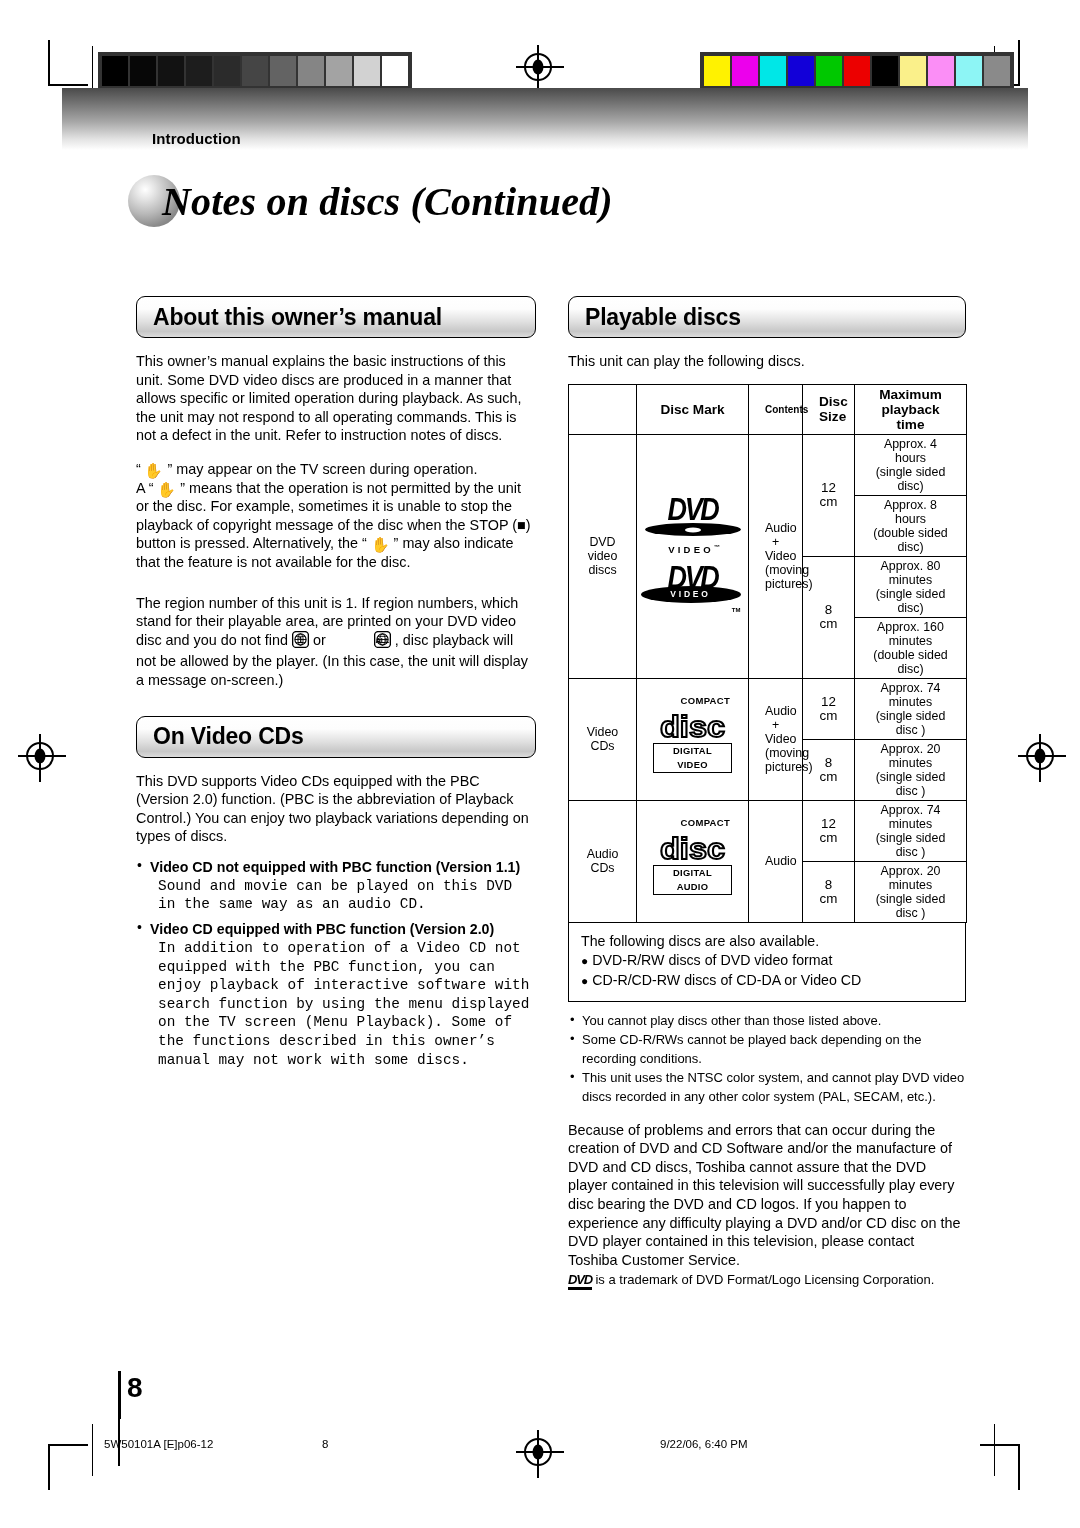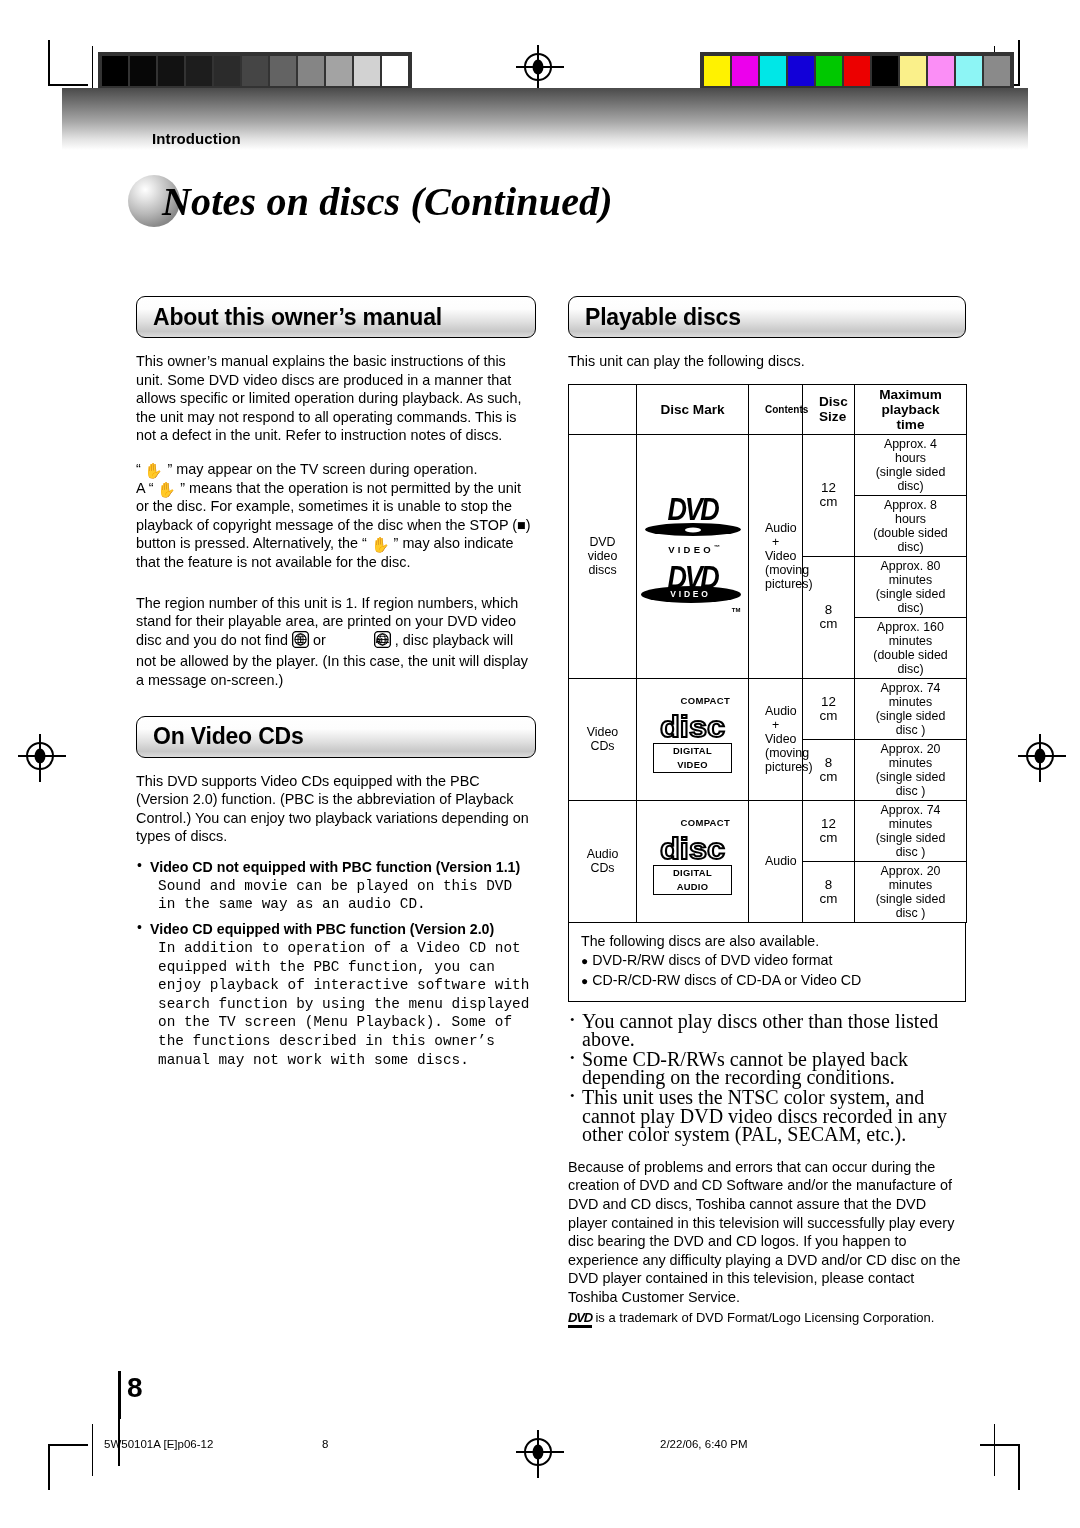--- a/index.html
+++ b/index.html
@@ -110,21 +110,21 @@
   .blist > li::before {
     content: "\2022"; position: absolute; left: 1px; top: -1px; font-size: 14px;
   }
   .blist .hd { font-size: 14.2px; font-weight: bold; line-height: 18px; }
   .blist .sub { font-size: 14.4px; line-height: 18.6px; padding-left: 8px; margin-top: 1px; font-family: Liberation Mono, monospace; }
 
   
   .dlist { margin: 10px 0 0 0; padding: 0; list-style: none; }
   .dlist > li {
     position: relative; padding-left: 14px;
-    font-size: 20px; line-height: 18.6px; margin-bottom: 1px; font-family: Liberation Serif, serif;
+    font-size: 13px; line-height: 18.6px; margin-bottom: 1px;
   }
   .dlist > li::before {
     content: "\2022"; position: absolute; left: 2px; top: -1px; font-size: 13px;
   }
 
   
   table.discs {
     border-collapse: collapse;
     width: 398px;
     margin-top: 13px;
@@ -536,15 +536,15 @@
   <div class="tm-line">
     <span class="tm-mark">DVD</span><span> is a trademark of DVD Format/Logo Licensing Corporation.</span>
   </div>
 </div>
 
 <div class="pgnum-rule"></div>
 <div class="pgnum">8</div>
 
 <div class="footline foot-l">5W50101A [E]p06-12</div>
 <div class="footline foot-p">8</div>
-<div class="footline foot-r">2/22/06, 6:40 PM</div>
+<div class="footline foot-r">9/22/06, 6:40 PM</div>
 
 <div class="vrule" style="left:118px;top:1371px;width:2px;height:95px;background:#000;"></div>
 
 </body></html>

